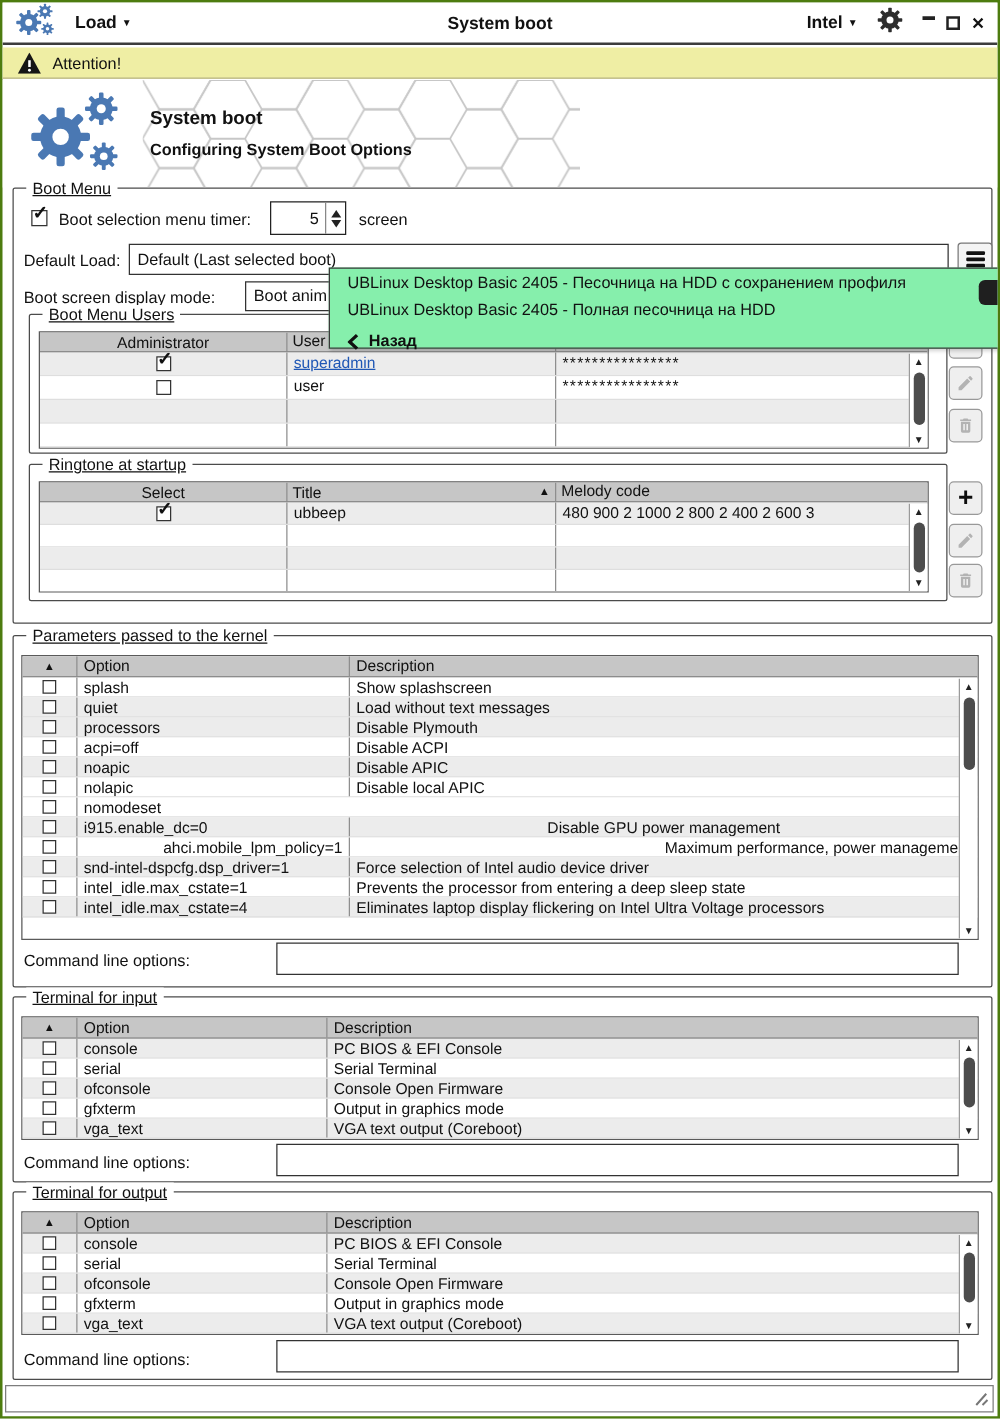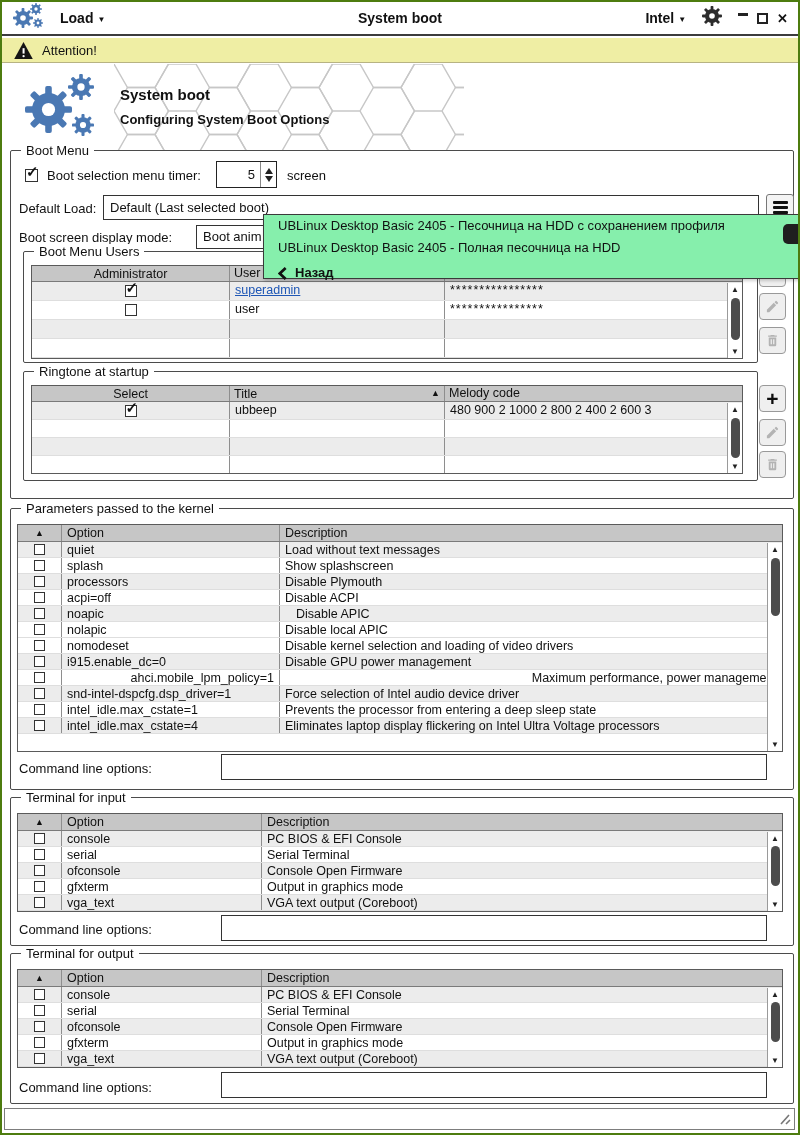--- a/index.html
+++ b/index.html
@@ -30,21 +30,21 @@
 
   
   #banner { left:0; top:62px; width:796px; height:86px; background:#fff; overflow:hidden; }
   #hexes { left:112px; top:0; width:350px; height:86px; z-index:1; }
   #banner-title { left:118px; top:22px; font-size:15px; font-weight:bold; z-index:2; }
   #banner-sub { left:118px; top:48px; font-size:13px; font-weight:bold; z-index:2; }
   #banner-logo { left:20px; top:6px; z-index:2; }
 
   
   .fs { position:absolute; border:1px solid #4b4b4b; border-radius:2px; background:#fff; }
-  .fs > .legend { position:absolute; top:-8px; left:10px; background:#fff; padding:0 5px; font-size:13px; }
+  .fs > .legend { position:absolute; top:-8px; left:10px; background:#fff; padding:0 5px; font-size:13px;text-decoration:underline; }
 
   label.flabel { position:absolute; font-size:13px; white-space:nowrap; }
 
   
   .cb { position:relative; display:inline-block; width:13px; height:13px; border:1px solid #333; background:#fff; }
   .cb .mark { position:absolute; left:0px; top:-6px; font-size:15px; font-weight:600; color:#111; line-height:1; }
 
   
   #spin { display:flex; border:1px solid #222; background:#fff; }
   #spin .num { width:43px; font-size:13px; text-align:right; padding:5px 5px 0 0; }
@@ -348,75 +348,74 @@
     <span class="legend">Parameters passed to the kernel</span>
     <div class="tbl" style="left:6px; top:15px; width:766px; height:228px;">
       <div class="thead" style="height:17px;">
         <div class="cell center" style="width:44px;">
             <span class="sort-arrow">▲</span>
           </div>
         <div class="cell" style="width:218px; padding:1px 5px;">Option</div>
         <div class="cell" style="flex:1; padding:1px 5px;">Description</div>
       </div>
 
+      <div class="trow" style="height:16px;">
+          <div class="cell center" style="width:44px;">
+            <span class="cb" style="width:11px;height:11px;"></span>
+          </div>
+          <div class="cell body-txt" style="width:218px;">splash</div>
+          <div class="cell body-txt" style="flex:1;">Show splashscreen</div>
+        </div>
       <div class="trow odd" style="height:16px;">
           <div class="cell center" style="width:44px;">
             <span class="cb" style="width:11px;height:11px;"></span>
           </div>
           <div class="cell body-txt" style="width:218px;">quiet</div>
           <div class="cell body-txt" style="flex:1;">Load without text messages</div>
         </div>
-      <div class="trow" style="height:16px;">
-          <div class="cell center" style="width:44px;">
-            <span class="cb" style="width:11px;height:11px;"></span>
-          </div>
-          <div class="cell body-txt" style="width:218px;">splash</div>
-          <div class="cell body-txt" style="flex:1;">Show splashscreen</div>
-        </div>
       <div class="trow odd" style="height:16px;">
           <div class="cell center" style="width:44px;">
             <span class="cb" style="width:11px;height:11px;"></span>
           </div>
           <div class="cell body-txt" style="width:218px;">processors</div>
           <div class="cell body-txt" style="flex:1;">Disable Plymouth</div>
         </div>
       <div class="trow" style="height:16px;">
           <div class="cell center" style="width:44px;">
             <span class="cb" style="width:11px;height:11px;"></span>
           </div>
           <div class="cell body-txt" style="width:218px;">acpi=off</div>
           <div class="cell body-txt" style="flex:1;">Disable ACPI</div>
         </div>
       <div class="trow odd" style="height:16px;">
           <div class="cell center" style="width:44px;">
             <span class="cb" style="width:11px;height:11px;"></span>
           </div>
           <div class="cell body-txt" style="width:218px;">noapic</div>
-          <div class="cell body-txt" style="flex:1;margin-left:11px;">Disable APIC</div>
+          <div class="cell body-txt" style="flex:1;">Disable APIC</div>
         </div>
       <div class="trow" style="height:16px;">
           <div class="cell center" style="width:44px;">
             <span class="cb" style="width:11px;height:11px;"></span>
           </div>
           <div class="cell body-txt" style="width:218px;">nolapic</div>
           <div class="cell body-txt" style="flex:1;">Disable local APIC</div>
         </div>
       <div class="trow" style="height:16px;">
           <div class="cell center" style="width:44px;">
             <span class="cb" style="width:11px;height:11px;"></span>
           </div>
           <div class="cell body-txt" style="width:218px;">nomodeset</div>
-          <div class="cell body-txt" style="flex:1;">Disable kernel selection and loading of video drivers</div>
         </div>
       <div class="trow odd" style="height:16px;">
           <div class="cell center" style="width:44px;">
             <span class="cb" style="width:11px;height:11px;"></span>
           </div>
           <div class="cell body-txt" style="width:218px;">i915.enable_dc=0</div>
-          <div class="cell body-txt" style="flex:1;">Disable GPU power management</div>
+          <div class="cell body-txt" style="flex:1;text-align:center;">Disable GPU power management</div>
         </div>
       <div class="trow" style="height:16px;text-align:right;">
           <div class="cell center" style="width:44px;">
             <span class="cb" style="width:11px;height:11px;"></span>
           </div>
           <div class="cell body-txt" style="width:218px;">ahci.mobile_lpm_policy=1</div>
           <div class="cell body-txt" style="flex:1;">Maximum performance, power management</div>
         </div>
       <div class="trow odd" style="height:16px;">
           <div class="cell center" style="width:44px;">

